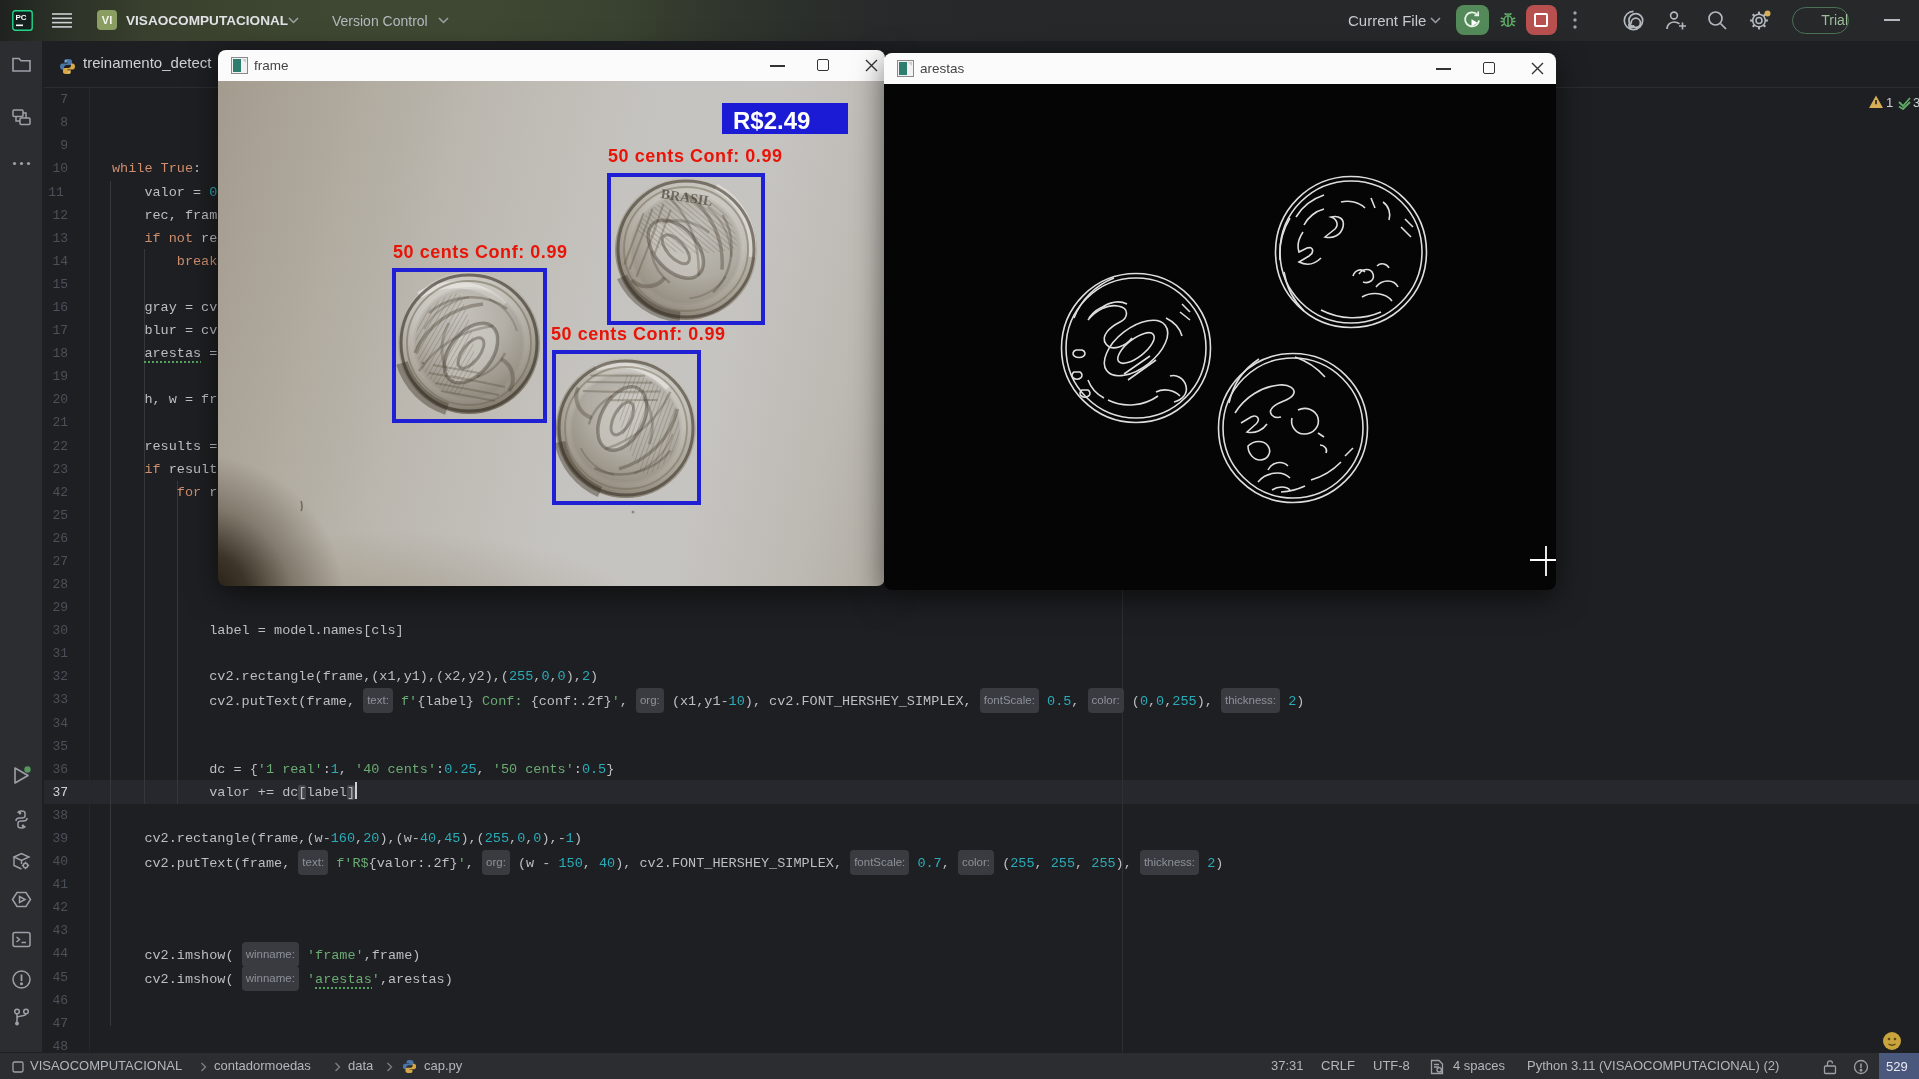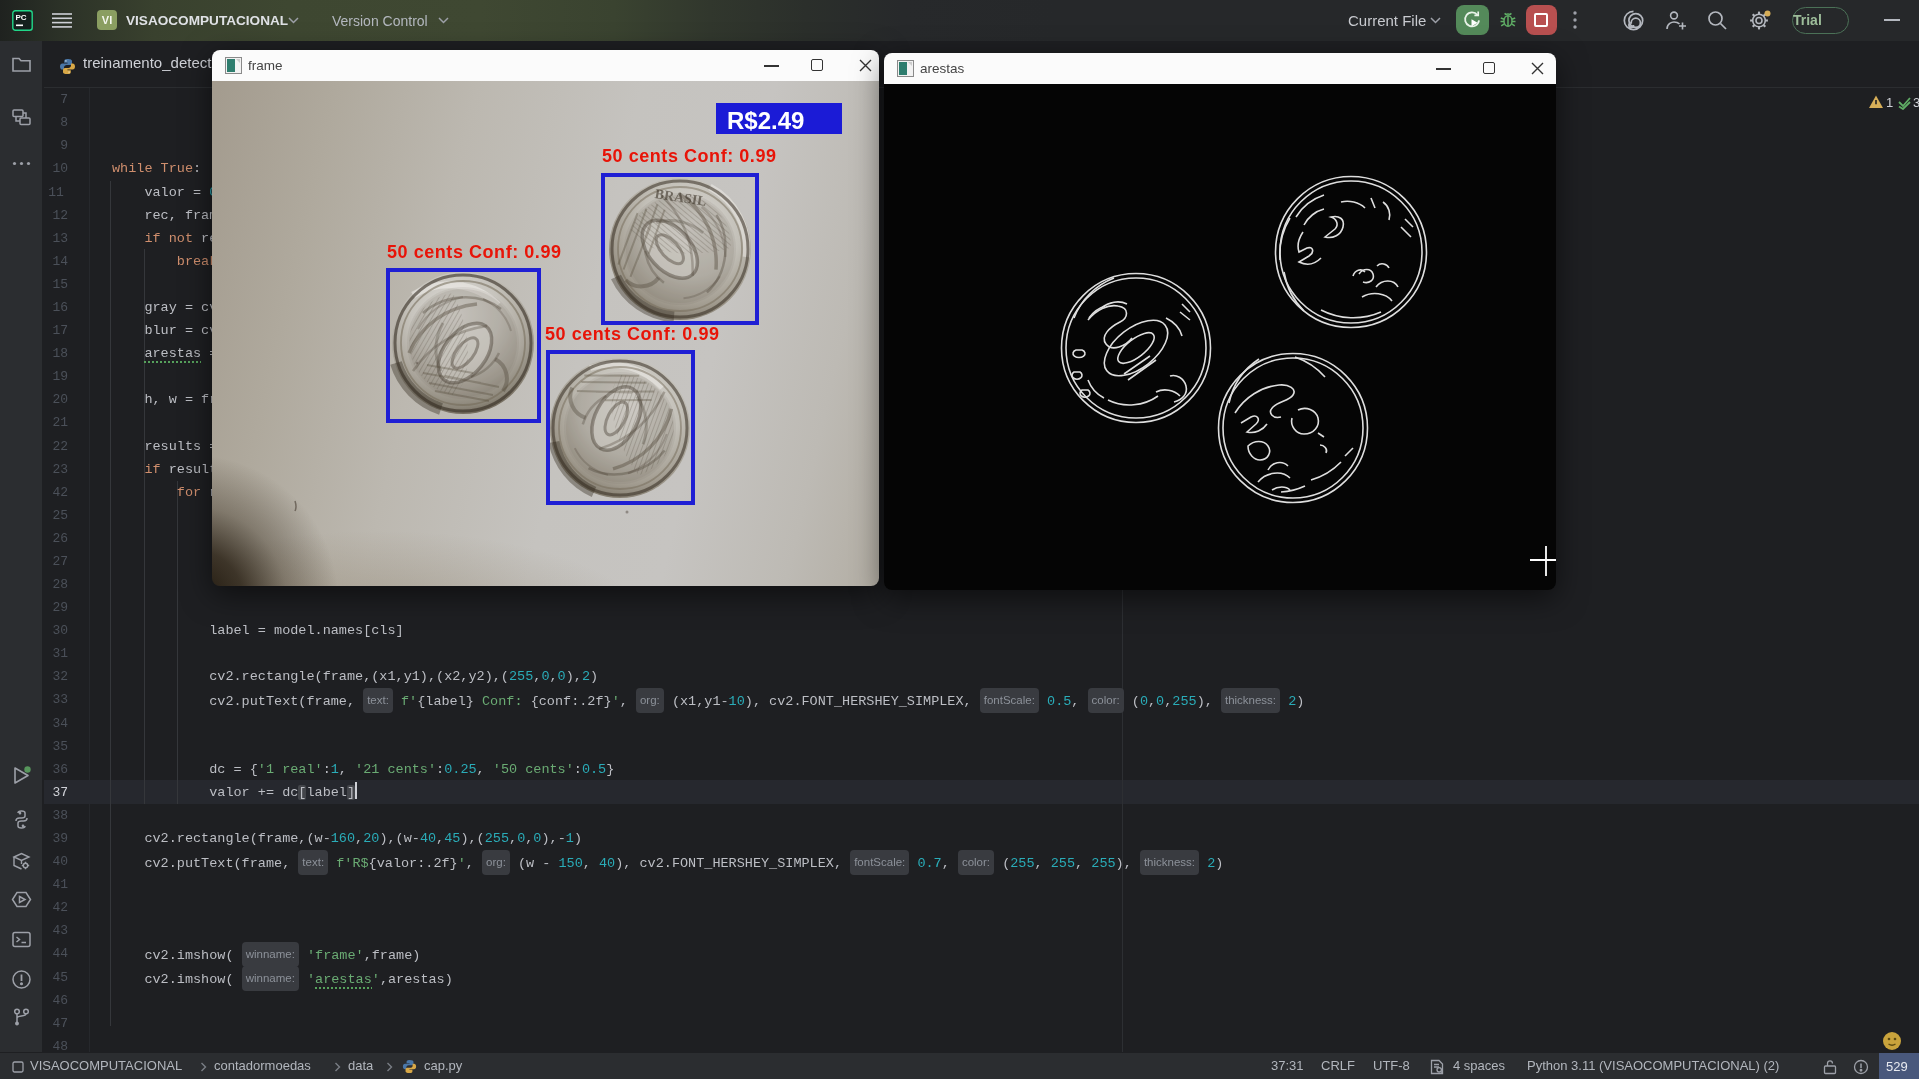--- a/index.html
+++ b/index.html
@@ -135,21 +135,21 @@
             <line x1="17.3" y1="11.5" x2="19.9" y2="11.5"></line>
           <line x1="4.7" y1="5.2" x2="6.5" y2="7"></line>
             <line x1="15.5" y1="16" x2="17.3" y2="17.8"></line>
           <line x1="17.3" y1="5.2" x2="15.5" y2="7"></line>
             <line x1="6.5" y1="16" x2="4.7" y2="17.8"></line>
         </g>
       </g>
       <circle cx="19.5" cy="4.5" r="3" fill="#d6ae58"></circle>
     </svg>
 
-    <div style="position:absolute;left:1792px;top:7px;width:57px;height:27px;border:1px solid #4b7157;border-radius:14px;color:#9dbd9a;font-size:14px;text-align:left;line-height:25px;font-weight:bold;">Trial</div>
+    <div style="position:absolute;left:1792px;top:7px;width:57px;height:27px;border:1px solid #4b7157;border-radius:14px;color:#9dbd9a;font-size:14px;text-align:right;line-height:25px;">Trial</div>
 
     <div style="position:absolute;left:1884px;top:19px;width:16px;height:2px;background:#b4b8bf;"></div>
   </div>
   <div id="leftstrip">
 
     <svg class="lsi" style="top:13px" viewBox="0 0 21 21">
         <path d="M2 4.5 H8 L10 6.8 H19 V17 H2 Z" fill="none" stroke="#9da0a8" stroke-width="1.6"></path>
       </svg>
 
     <svg class="lsi" style="top:66px" viewBox="0 0 21 21">
@@ -302,21 +302,21 @@
     <div class="mono cl" style="top:255px;">    gray = cv2.cvtColor(frame, cv2.COLOR_BGR2GRAY)</div>
     <div class="mono cl" style="top:278px;">    blur = cv2.GaussianBlur(gray,(<span class="num">5</span>,<span class="num">5</span>),<span class="num">0</span>)</div>
     <div class="mono cl" style="top:301px;">    <span class="wavy">arestas</span> = cv2.Canny(blur, <span class="num">50</span>, <span class="num">150</span>)</div>
     <div class="mono cl" style="top:347px;">    h, w = frame.shape[:<span class="num">2</span>]</div>
     <div class="mono cl" style="top:394px;">    results = model(frame)</div>
     <div class="mono cl" style="top:417px;">    <span class="kw">if</span> results:</div>
     <div class="mono cl" style="top:440px;">        <span class="kw">for</span> r <span class="kw">in</span> results:</div>
     <div class="mono cl" style="top:578px;">            label = model.names[cls]</div>
     <div class="mono cl" style="top:624px;">            cv2.rectangle(frame,(x1,y1),(x2,y2),(<span class="num">255</span>,<span class="num">0</span>,<span class="num">0</span>),<span class="num">2</span>)</div>
     <div class="mono cl" style="top:647px;">            cv2.putText(frame, <span class="hint">text:</span> <span class="str">f'</span>{label}<span class="str"> Conf: </span>{conf:.2f}<span class="str">'</span>, <span class="hint">org:</span> (x1,y1-<span class="num">10</span>), cv2.FONT_HERSHEY_SIMPLEX, <span class="hint">fontScale:</span> <span class="num">0.5</span>, <span class="hint">color:</span> (<span class="num">0</span>,<span class="num">0</span>,<span class="num">255</span>), <span class="hint">thickness:</span> <span class="num">2</span>)</div>
-    <div class="mono cl" style="top:717px;">            dc = {<span class="str">'1 real'</span>:<span class="num">1</span>, <span class="str">'21 cents'</span>:<span class="num">0.25</span>, <span class="str">'50 cents'</span>:<span class="num">0.5</span>}</div>
+    <div class="mono cl" style="top:717px;">            dc = {<span class="str">'1 real'</span>:<span class="num">1</span>, <span class="str">'40 cents'</span>:<span class="num">0.25</span>, <span class="str">'50 cents'</span>:<span class="num">0.5</span>}</div>
     <div class="mono cl" style="top:740px;">            valor += dc<span class="brk">[</span>label<span class="brk">]</span><span class="caret"></span></div>
     <div class="mono cl" style="top:786px;">    cv2.rectangle(frame,(w-<span class="num">160</span>,<span class="num">20</span>),(w-<span class="num">40</span>,<span class="num">45</span>),(<span class="num">255</span>,<span class="num">0</span>,<span class="num">0</span>),-<span class="num">1</span>)</div>
     <div class="mono cl" style="top:809px;">    cv2.putText(frame, <span class="hint">text:</span> <span class="str">f'R$</span>{valor:.2f}<span class="str">'</span>, <span class="hint">org:</span> (w - <span class="num">150</span>, <span class="num">40</span>), cv2.FONT_HERSHEY_SIMPLEX, <span class="hint">fontScale:</span> <span class="num">0.7</span>, <span class="hint">color:</span> (<span class="num">255</span>, <span class="num">255</span>, <span class="num">255</span>), <span class="hint">thickness:</span> <span class="num">2</span>)</div>
     <div class="mono cl" style="top:901px;">    cv2.imshow( <span class="hint">winname:</span> <span class="str">'frame'</span>,frame)</div>
     <div class="mono cl" style="top:925px;">    cv2.imshow( <span class="hint">winname:</span> <span class="str">'<span class="wavy2">arestas</span>'</span>,arestas)</div>
 
     <svg style="position:absolute;left:1838px;top:990px" width="20" height="20" viewBox="0 0 20 20">
       <circle cx="10" cy="10" r="9" fill="#c9a33c"></circle>
         <circle cx="7" cy="8" r="1.3" fill="#5c4a12"></circle>
         <circle cx="13" cy="8" r="1.3" fill="#5c4a12"></circle>
@@ -365,21 +365,21 @@
       </svg>
     <svg style="position:absolute;left:1853px;top:6px" width="16" height="16" viewBox="0 0 16 16">
         <g fill="none" stroke="#9da0a8" stroke-width="1.3">
       <circle cx="8" cy="8" r="6.5"></circle>
           <path d="M8 4.5 V9" stroke-width="1.5"></path>
           <circle cx="8" cy="11.3" r="0.8" fill="#9da0a8"></circle>
         </g>
       </svg>
     <div style="position:absolute;left:1879px;top:0;width:40px;height:27px;background:#49587c;color:#e8eaf0;font-size:13px;line-height:27px;padding-left:7px;">529</div>
   </div>
-  <div class="win" id="winframe" style="left:212px;top:50px;width:667px;height:536px;">
+  <div class="win" id="winframe" style="left:218px;top:50px;width:667px;height:536px;">
     <div class="wtitle">
       <svg style="position:absolute;left:13px;top:7px" width="17" height="17" viewBox="0 0 17 17">
         <rect x="0.5" y="0.5" width="16" height="16" fill="#f2f2f2" stroke="#8a8a8a"></rect>
         <rect x="2" y="2" width="8" height="13" fill="#2e7d6e"></rect>
         <path d="M11 2 L15 2 L15 6 Z" fill="#cccccc"></path>
       </svg>
       <div class="wtext">frame</div>
       <div style="position:absolute;left:552px;top:15px;width:15px;height:1.6px;background:#333;"></div>
       <div style="position:absolute;left:599px;top:9px;width:12px;height:12px;border:1.4px solid #333;border-radius:2px;"></div>
       <svg style="position:absolute;left:647px;top:9px" width="13" height="13" viewBox="0 0 13 13">

